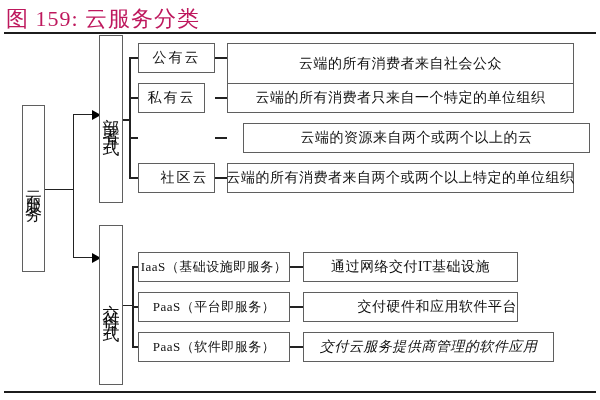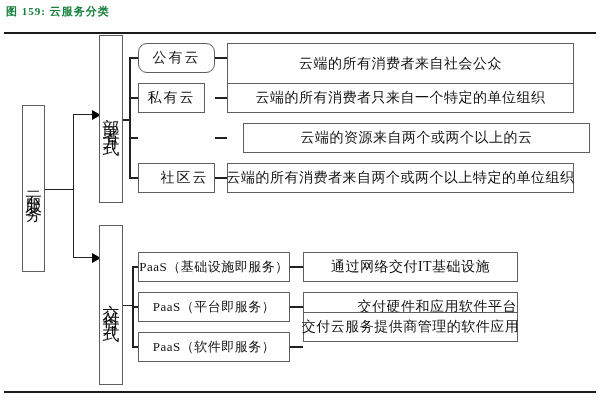--- a/index.html
+++ b/index.html
@@ -3,22 +3,22 @@
 <meta charset="utf-8">
 <style>
   html,body { margin:0; padding:0; background:#ffffff; }
   #canvas {
     position:relative; width:600px; height:400px; background:#ffffff;
     font-family:"Liberation Serif","DejaVu Serif",serif;
     color:#111111; overflow:hidden;
   }
   .title {
     position:absolute; left:6px; top:4px;
-    font-size:11px; font-weight:bold; letter-spacing:1px;
-    white-space:nowrap; color:#15803d;
+    font-size:22px; font-weight:normal; letter-spacing:1px;
+    white-space:nowrap; color:#be185d;
   }
   .rule { position:absolute; background:#1c1c1c; height:2px; width:592px; left:4px; }
   .box {
     position:absolute; box-sizing:border-box;
     border:1.4px solid #5f5f5f; background:#ffffff;
     display:flex; align-items:center; justify-content:center;
     text-align:center; white-space:nowrap;
   }
   .cat .vt {
     writing-mode:vertical-rl; text-orientation:upright;
@@ -64,21 +64,21 @@
   <div class="vline" style="left:129px; top:57px; height:121.5px;"></div>
   <div class="hline" style="left:130px; top:57px; width:8px;"></div>
   <div class="hline" style="left:130px; top:97px; width:8px;"></div>
   <div class="hline" style="left:130px; top:137px; width:8px;"></div>
   <div class="hline" style="left:130px; top:177px; width:8px;"></div>
   <div class="hline" style="left:215px; top:57px; width:12px;"></div>
   <div class="hline" style="left:215px; top:97px; width:12px;"></div>
   <div class="hline" style="left:215px; top:137px; width:12px;"></div>
   <div class="hline" style="left:215px; top:177px; width:12px;"></div>
 
-  <div class="box lbl" style="left:138px; top:43px;  width:77px; height:30px;border-radius:9px;">
+  <div class="box lbl" style="left:138px; top:43px;  width:77px; height:30px;">
     <span>公有云</span>
   </div>
   <div class="box lbl" style="left:138px; top:83px;  width:67px; height:30px;">
     <span>私有云</span>
   </div>
   <div class="box lbl" style="left:138px; top:163px; width:77px; height:30px;padding-left:16px;">
     <span>社区云</span>
   </div>
 
   <div class="box dsc" style="left:227px; top:43px;  width:347px; height:42px;">
@@ -101,32 +101,32 @@
   <div class="hline" style="left:123px; top:304.5px; width:10px;"></div>
   <div class="vline" style="left:132px; top:266px; height:81.5px;"></div>
   <div class="hline" style="left:133px; top:266px; width:5px;"></div>
   <div class="hline" style="left:133px; top:306px; width:5px;"></div>
   <div class="hline" style="left:133px; top:346px; width:5px;"></div>
   <div class="hline" style="left:290px; top:266px; width:13px;"></div>
   <div class="hline" style="left:290px; top:306px; width:13px;"></div>
   <div class="hline" style="left:290px; top:346px; width:13px;"></div>
 
   <div class="box lbl-sv" style="left:138px; top:252px; width:152px; height:30px;">
-    <span>PaaS（基础设施即服务）</span>
+    <span>IaaS（基础设施即服务）</span>
   </div>
   <div class="box lbl-sv" style="left:138px; top:292px; width:152px; height:30px;align-items:center;">
     <span>PaaS（平台即服务）</span>
   </div>
   <div class="box lbl-sv" style="left:138px; top:332px; width:152px; height:30px;">
     <span>PaaS（软件即服务）</span>
   </div>
 
   <div class="box dsc" style="left:303px; top:252px; width:215px; height:30px;">
     <span>通过网络交付IT基础设施</span>
   </div>
   <div class="box dsc" style="left:303px; top:292px; width:215px; height:30px;justify-content:flex-end;">
     <span>交付硬件和应用软件平台</span>
   </div>
-  <div class="box dsc" style="left:303px; top:312px; width:215px; height:30px;">
+  <div class="box dsc" style="left:303px; top:332px; width:251px; height:30px;font-style:italic;">
     <span>交付云服务提供商管理的软件应用</span>
   </div>
 
 </div>
 
 </body></html>

